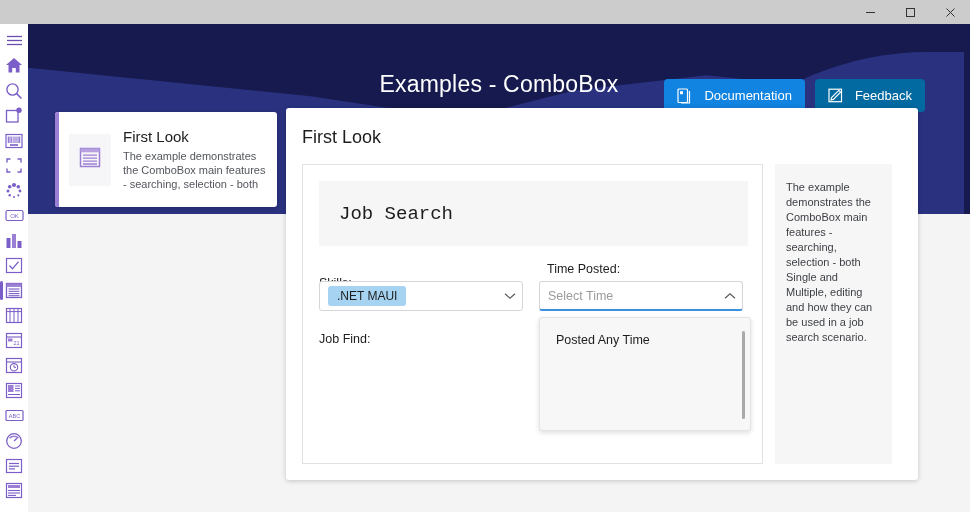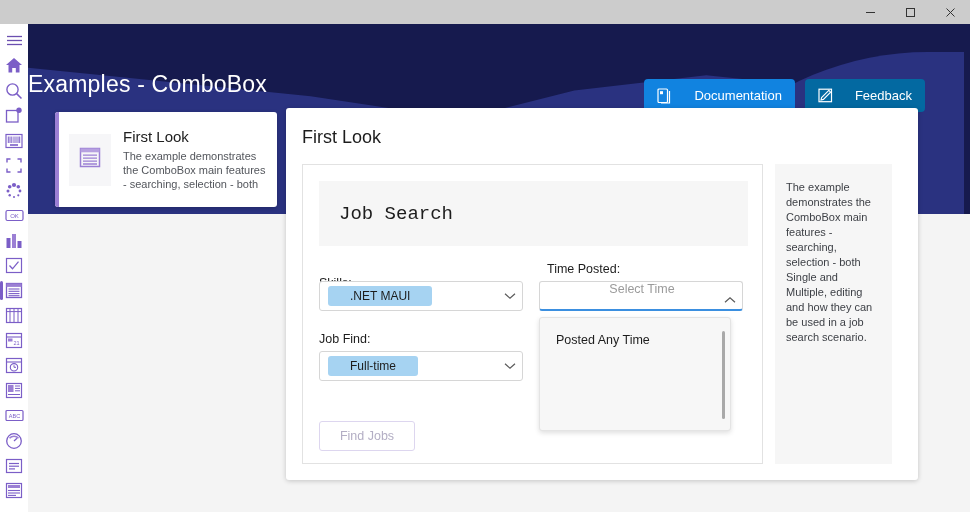--- a/index.html
+++ b/index.html
@@ -88,33 +88,34 @@
 
   
   .header {
     position: absolute; top: 0; left: 0;
     width: 942px; height: 100px;
     display: flex; align-items: center;
     z-index: 10;
   }
   .app-title {
     position: absolute; left: 0; right: 0;
+    text-align: center;
     color: #ffffff;
     font-size: 23px;
     font-weight: 400;
     letter-spacing: .2px;
     top: 47px;
   }
   .header-btns {
     position: absolute; right: 45px; top: 55px;
     display: flex; gap: 10px;
   }
   .hbtn {
     height: 33px;
-    display: flex; align-items: center; gap: 22px;
+    display: flex; align-items: center; gap: 12px;
     padding: 16px 13px;
     border-radius: 4px;
     color: #fff; font-size: 13px;
     white-space: nowrap;
   }
   .hbtn.doc { background: #1183e0; }
   .hbtn.fb  { background: #0369a1; }
   .hbtn svg { display:block; }
 
   
@@ -197,31 +198,31 @@
     padding: 0 6px 0 8px;
   }
   .cbox.focused {
     border-color: #d6d6d6;
     border-bottom: 2px solid #3b8fe0;
   }
   .chip {
     background: #a6d3f2;
     color: #1d1d1d;
     font-size: 12px;
-    padding: 3px 22px;
+    padding: 3px 9px;
     border-radius: 3px;
   }
   .ph { color: #9b9b9b; font-size: 12.5px; }
   .caret { margin-left: auto; color: #5a5a5a; display:flex; }
   .caret svg { display:block; }
 
   
   .popup {
     position: absolute;
-    width: 192px; height: 114px;
+    width: 212px; height: 114px;
     background: #f7f7f7;
     border: 1px solid #e4e4e4;
     border-radius: 3px;
     box-shadow: 0 2px 5px rgba(0,0,0,.13);
     z-index: 30;
     padding-top: 6px;
   }
   .popup-item {
     height: 32px; line-height: 32px;
     padding-left: 16px;
@@ -572,45 +573,36 @@
           <div class="cbox" style="left:16px; top:116px; width:204px;">
             <span class="chip">.NET MAUI</span>
             <span class="caret">
               <svg width="12" height="8" viewBox="0 0 12 8">
                   <path d="M1 1.8 L6 6.3 L11 1.8" fill="none" stroke="#5a5a5a" stroke-width="1.2"></path>
                 </svg>
             </span>
           </div>
 
           <div class="field-label" style="left:16px; top:167px;">Job Find:</div>
-          <div class="cbox" style="left:16px; top:186px; width:204px;">
-            <span class="chip">Full-time</span>
-            <span class="caret">
-              <svg width="12" height="8" viewBox="0 0 12 8">
-                  <path d="M1 1.8 L6 6.3 L11 1.8" fill="none" stroke="#5a5a5a" stroke-width="1.2"></path>
-                </svg>
-            </span>
-          </div>
 
           <div class="field-label" style="left:244px; top:97px;">Time Posted:</div>
-          <div class="cbox focused" style="left:236px; top:116px; width:204px;flex-direction:column;">
+          <div class="cbox focused" style="left:236px; top:116px; width:204px;">
             <span class="ph">Select Time</span>
             <span class="caret">
               <svg width="12" height="8" viewBox="0 0 12 8">
                   <path d="M1 6.2 L6 1.7 L11 6.2" fill="none" stroke="#5a5a5a" stroke-width="1.2"></path>
                 </svg>
             </span>
           </div>
 
           <div class="popup" style="left:236px; top:152px;">
             <div class="popup-item">Posted Any Time</div>
             <div class="popup-scroll"></div>
           </div>
 
-          <div class="find-btn">Find Jobs</div>
 
         </div>
 
         <div class="desc-box">The example demonstrates the ComboBox main features - searching, selection - both Single and Multiple, editing and how they can be used in a job search scenario.</div>
 
       </div>
     </div>
 
   </div>
 </div>

